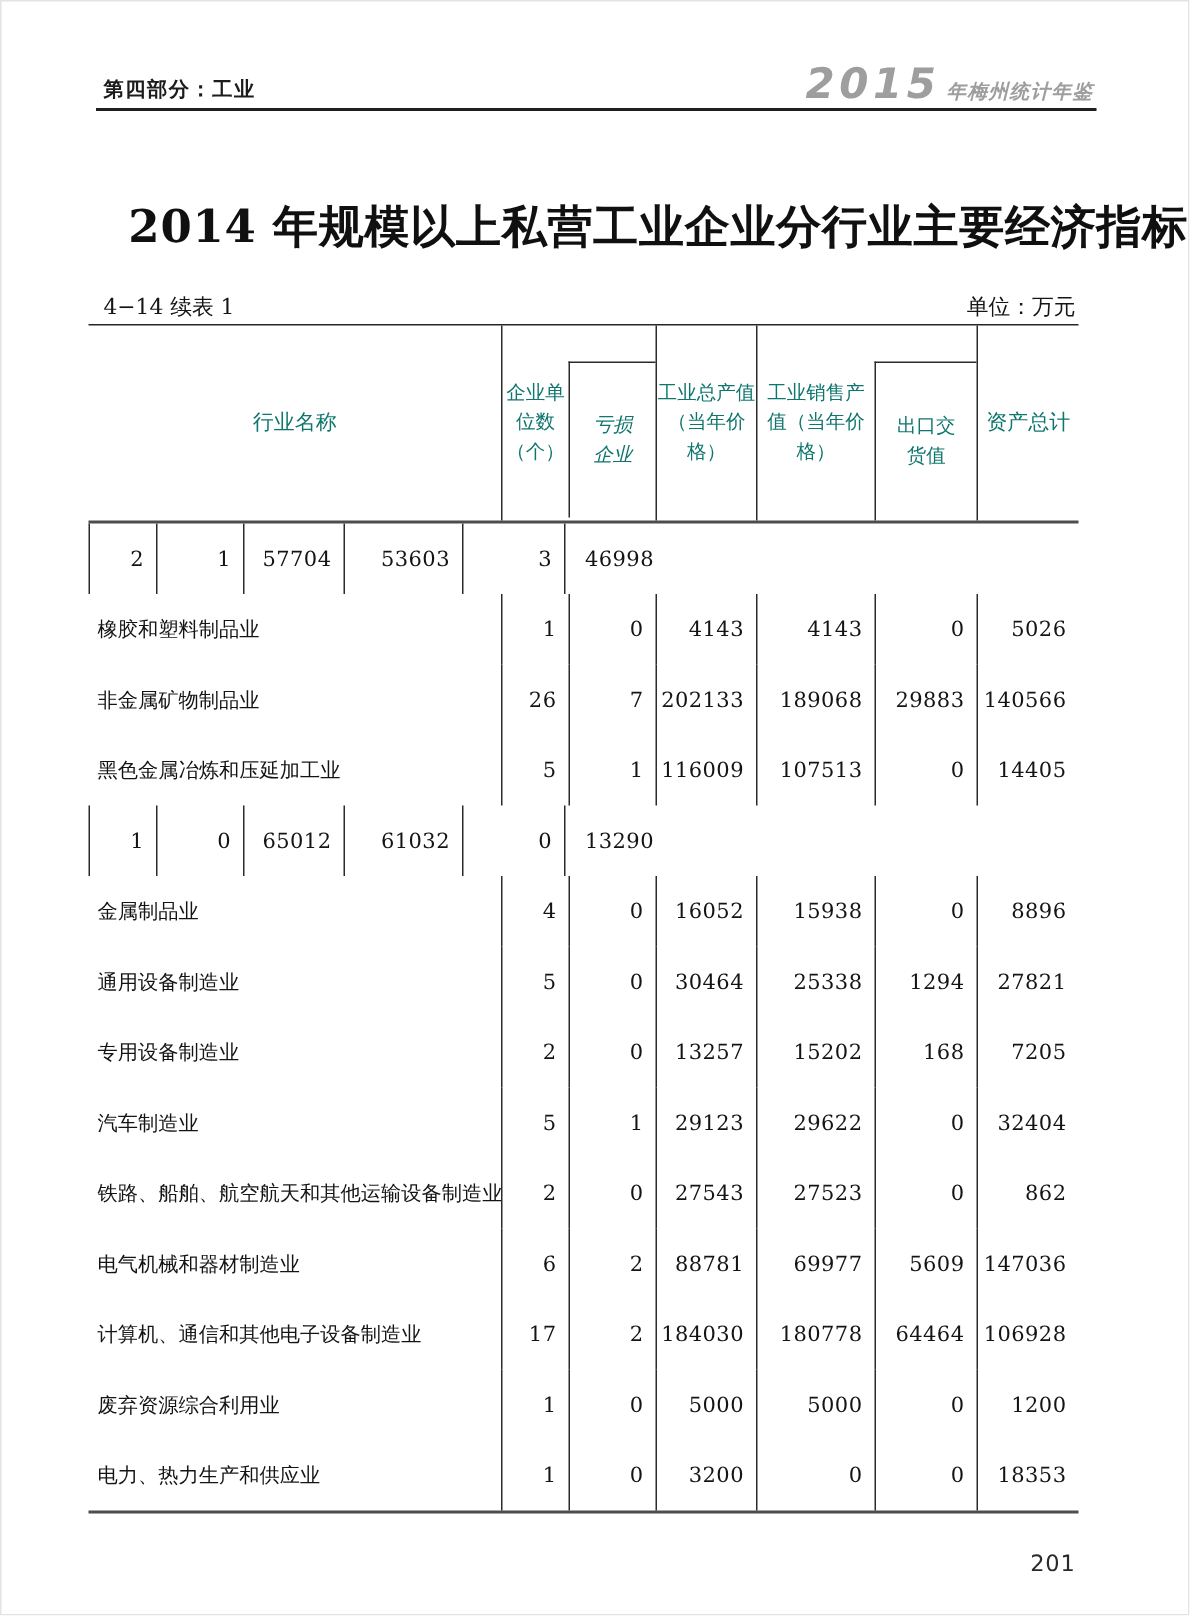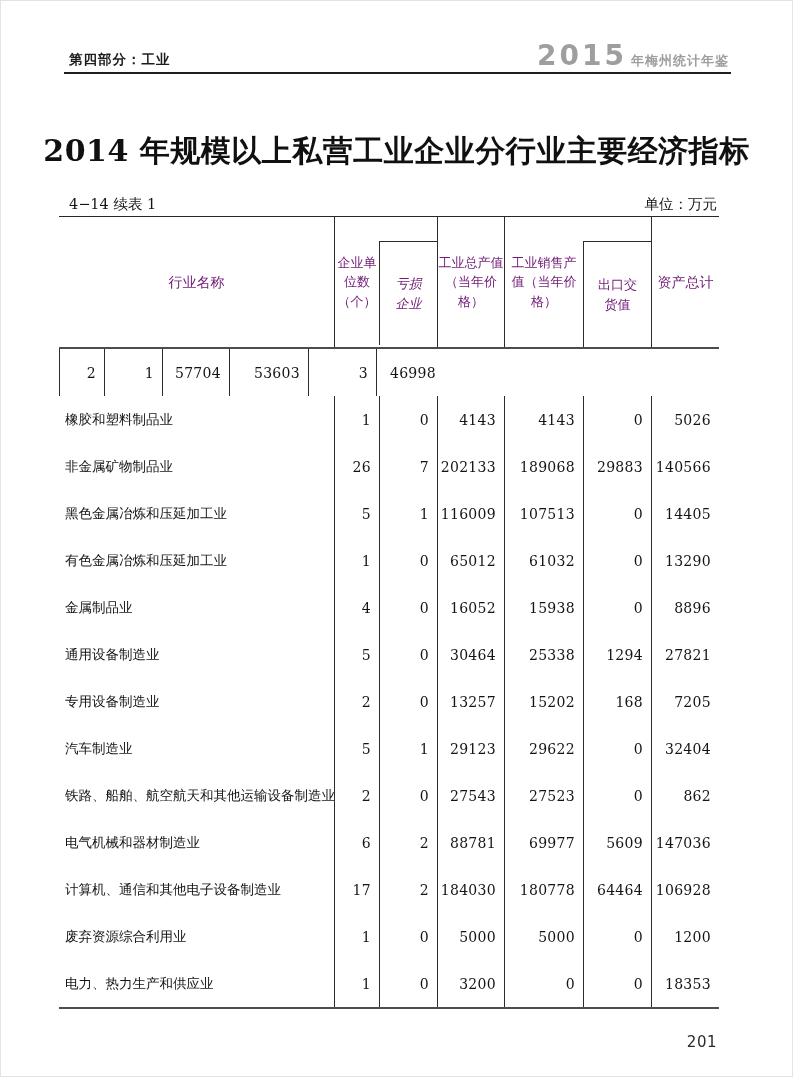--- a/index.html
+++ b/index.html
@@ -14,55 +14,55 @@
     overflow:hidden;
   }
   
   .section-label{
     position:absolute;left:68px;top:50px;
     font-family:"DejaVu Sans","Liberation Sans",sans-serif;
     font-weight:bold;font-size:13.5px;letter-spacing:1px;color:#1c1c1c;
   }
   .logo{
     position:absolute;right:63px;top:38px;
-    color:#9e9e9e;font-weight:bold;
+    color:#9e9e9e;font-style:italic;font-weight:bold;
     display:flex;align-items:baseline;white-space:nowrap;
   }
   .logo .logo-year{
     font-family:"DejaVu Sans","Liberation Sans",sans-serif;
     font-size:28px;letter-spacing:3px;
   }
   .logo .logo-name{
     font-family:"DejaVu Sans","Liberation Sans",sans-serif;
     font-size:13px;margin-left:4px;letter-spacing:1px;
   }
   .head-rule{
     position:absolute;left:63px;top:71px;width:667px;height:2px;background:#1f1f1f;
   }
   
   .doc-title{
     position:absolute;left:0;top:130px;width:100%;
-    text-align:center;font-weight:bold;font-size:30px;letter-spacing:0.5px;color:#101010;
+    text-align:right;font-weight:bold;font-size:30px;letter-spacing:0.5px;color:#101010;
     white-space:nowrap;
   }
   
   .table-no{position:absolute;left:68px;top:194px;font-size:14.5px;}
   .unit-label{position:absolute;right:75px;top:194px;font-size:14.5px;}
   
   .tbl{position:absolute;left:58px;top:215px;width:660px;}
   .thead{
     position:relative;height:130px;
     border-top:1.5px solid #262626;
     border-bottom:2.5px solid #4d4d4d;
     box-sizing:content-box;
   }
   .th{
     position:absolute;display:flex;align-items:center;justify-content:center;
     text-align:center;font-size:13px;line-height:1.5;white-space:pre-line;
-    box-sizing:border-box;color:#701a75;
+    box-sizing:border-box;color:#0f766e;
   }
   .th-name {left:0;top:0;width:275px;height:130px;font-size:14px;text-align:right;}
   .th-c1   {left:275px;top:0;width:45px;height:130px;border-left:1px solid #2b2b2b;}
   .th-c2   {left:320px;top:24px;width:58px;height:104px;border-left:1px solid #2b2b2b;border-top:1px solid #2b2b2b;font-style:italic;}
   .th-c3   {left:378px;top:0;width:67px;height:130px;border-left:1px solid #2b2b2b;}
   .th-c4   {left:445px;top:0;width:79px;height:130px;border-left:1px solid #2b2b2b;}
   .th-c5   {left:524px;top:24px;width:68px;height:106px;border-left:1px solid #2b2b2b;border-top:1px solid #2b2b2b;}
   .th-c6   {left:592px;top:0;width:68px;height:130px;border-left:1px solid #2b2b2b;font-size:14px;}
   .tbody{border-bottom:2px solid #4d4d4d;}
   .tr{display:flex;height:47px;}
@@ -153,21 +153,20 @@
         <div class="td td-name">黑色金属冶炼和压延加工业</div>
         <div class="td num w0">5</div>
         <div class="td num w1">1</div>
         <div class="td num w2">116009</div>
         <div class="td num w3">107513</div>
         <div class="td num w4">0</div>
         <div class="td num w5">14405</div>
       </div>
 
       <div class="tr">
-        <div class="td td-name">有色金属冶炼和压延加工业</div>
         <div class="td num w0">1</div>
         <div class="td num w1">0</div>
         <div class="td num w2">65012</div>
         <div class="td num w3">61032</div>
         <div class="td num w4">0</div>
         <div class="td num w5">13290</div>
       </div>
 
       <div class="tr">
         <div class="td td-name">金属制品业</div>

